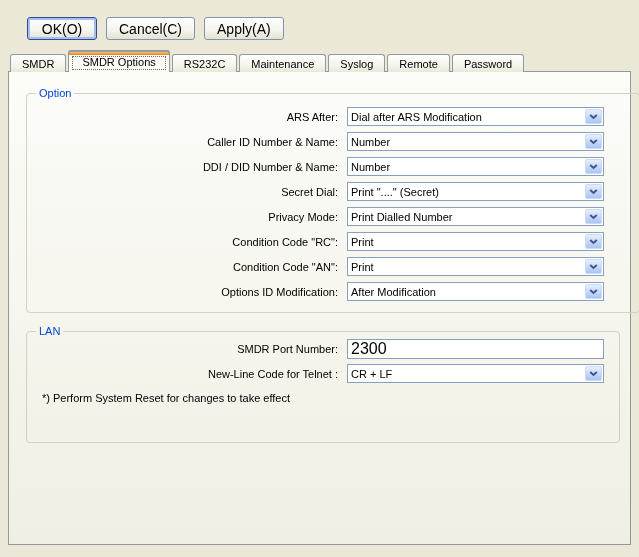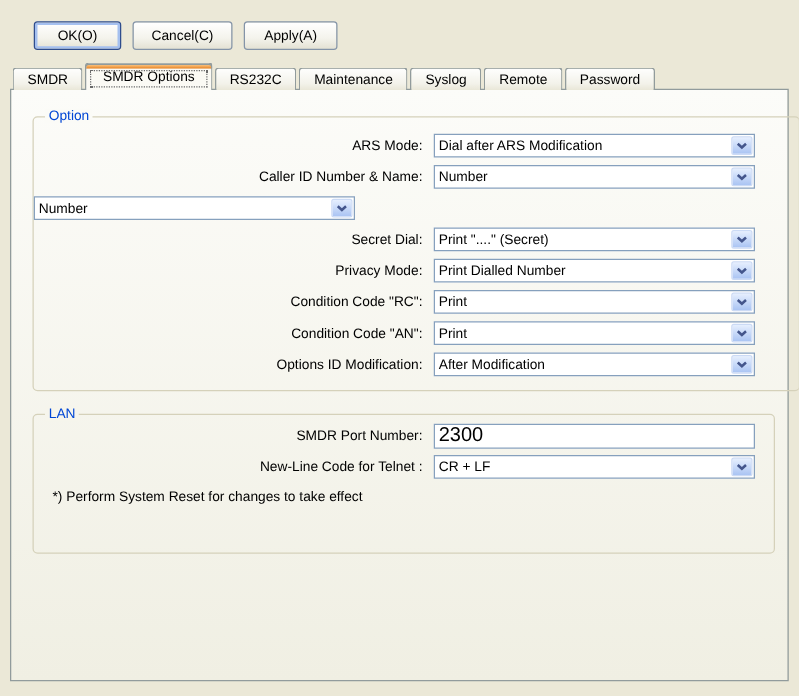--- a/index.html
+++ b/index.html
@@ -14,21 +14,21 @@
   }
 
   
   .toolbar { position:absolute; left:27px; top:17px; display:flex; gap:9px; }
   .btn {
     height:23px;
     border:1px solid #8494a8;
     border-radius:3px;
     background:linear-gradient(#ffffff, #f4f3ec 60%, #e4e2d4);
     font-family:"Liberation Sans", sans-serif;
-    font-size:11px;
+    font-size:14px;
     color:#000;
     padding:0 12px;
     cursor:default;
   }
   .btn.default {
     border:1px solid #2f4d8d;
     box-shadow: inset 0 0 0 2px #a5c0ef;
     min-width:70px;
   }
   .btn-cancel { min-width:80px; }
@@ -150,21 +150,21 @@
   <div class="tab">Remote</div>
   <div class="tab">Password</div>
 </div>
 
 <div class="panel">
 
   <div class="groupbox gb-option">
     <span class="legend">Option</span>
 
     <div class="row">
-      <span class="lbl">ARS Mode:</span>
+      <span class="lbl">ARS After:</span>
       <div class="combo">
         <span class="combo-text">Dial after ARS Modification</span>
         <span class="arrow-btn">
             <svg width="9" height="6" viewBox="0 0 9 6">
               <path d="M1.2 1 L4.5 4 L7.8 1" stroke="#44568c" stroke-width="2" fill="none"></path>
             </svg>
           </span>
       </div>
     </div>
 
@@ -174,20 +174,21 @@
         <span class="combo-text">Number</span>
         <span class="arrow-btn">
             <svg width="9" height="6" viewBox="0 0 9 6">
               <path d="M1.2 1 L4.5 4 L7.8 1" stroke="#44568c" stroke-width="2" fill="none"></path>
             </svg>
           </span>
       </div>
     </div>
 
     <div class="row">
+      <span class="lbl">DDI / DID Number &amp; Name:</span>
       <div class="combo">
         <span class="combo-text">Number</span>
         <span class="arrow-btn">
             <svg width="9" height="6" viewBox="0 0 9 6">
               <path d="M1.2 1 L4.5 4 L7.8 1" stroke="#44568c" stroke-width="2" fill="none"></path>
             </svg>
           </span>
       </div>
     </div>
 

